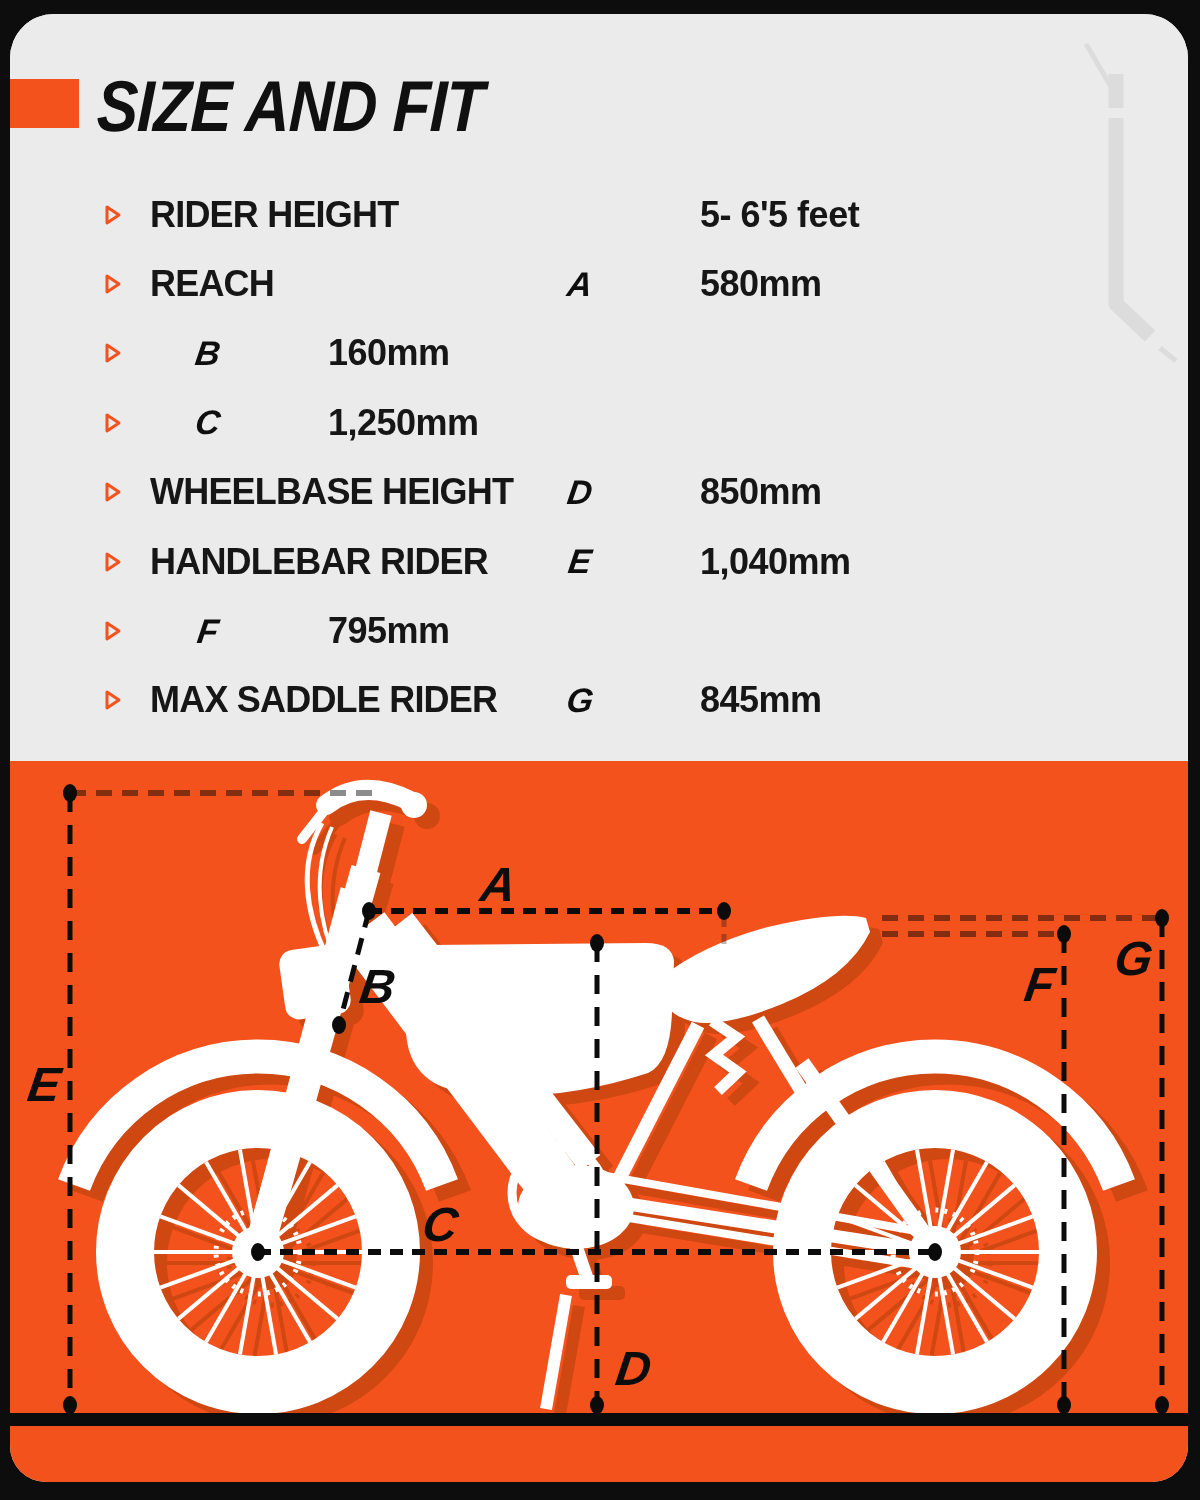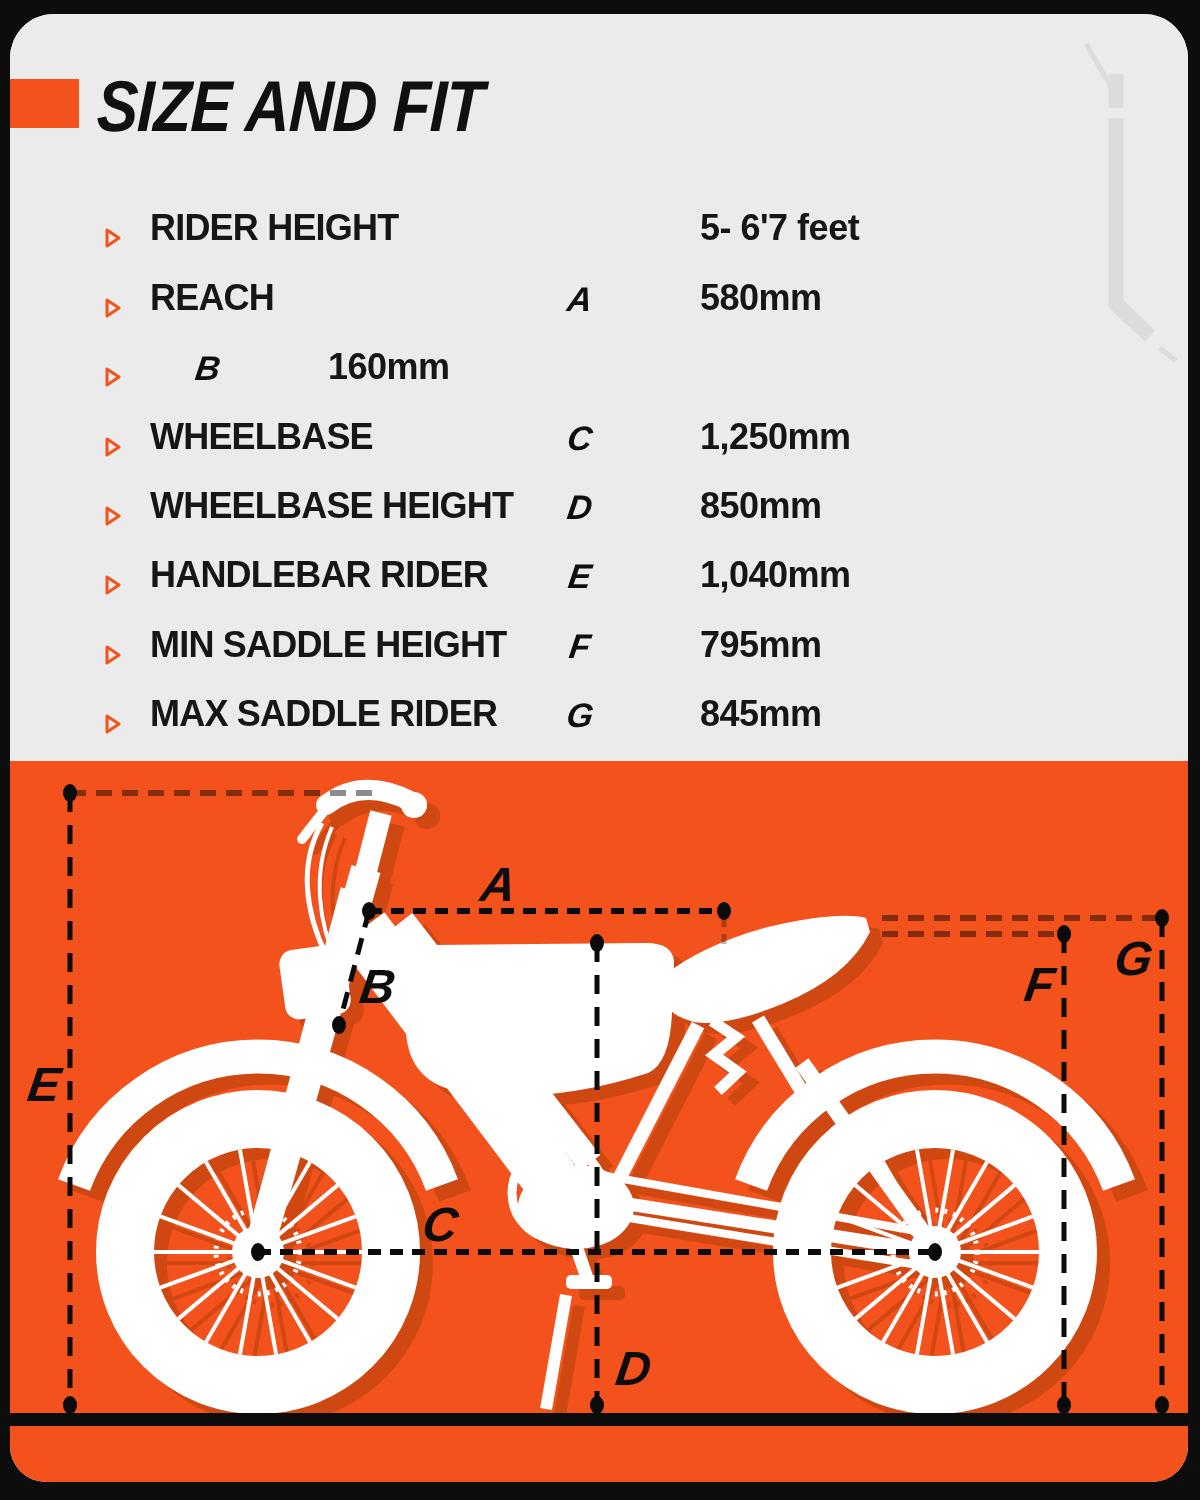--- a/index.html
+++ b/index.html
@@ -10,21 +10,21 @@
 
   
   .specs-panel{position:relative;height:747px;background:#ebebeb;}
   .deco-svg{position:absolute;inset:0;width:100%;height:100%;pointer-events:none;}
   .accent-block{position:absolute;left:0;top:65px;width:69px;height:49px;background:#f3521d;}
   .title{position:absolute;left:88px;top:56px;margin:0;font-size:72px;line-height:1.0;
          font-weight:bold;font-style:italic;color:#101010;letter-spacing:-1px;
          transform:scaleX(.86) skewX(-2deg);transform-origin:left top;white-space:nowrap;}
 
   .spec-list{position:absolute;left:92px;top:166px;width:800px;}
-  .spec-row{display:flex;align-items:flex-end;height:69.4px;}
+  .spec-row{display:flex;align-items:center;height:69.4px;}
   .bullet{flex:0 0 48px;display:flex;align-items:center;}
   .bullet svg{width:22px;height:22px;display:block;}
   .spec-label{flex:0 0 372px;font-size:36px;font-weight:700;letter-spacing:-0.8px;color:#161616;}
   .spec-letter{flex:0 0 116px;text-align:center;font-size:34px;font-weight:bold;font-style:italic;
                color:#0e0e0e;transform:skewX(-8deg);}
   .spec-value{margin-left:62px;font-size:36px;font-weight:600;letter-spacing:-0.5px;color:#161616;white-space:nowrap;}
 
   
   .diagram-panel{position:relative;height:652px;background:#f3521d;}
   .diagram-panel svg{position:absolute;inset:0;display:block;}
@@ -61,21 +61,21 @@
       <div class="spec-list">
 
         <div class="spec-row">
           <span class="bullet">
               <svg viewBox="0 0 22 22">
                 <path d="M5 3 L17 11 L5 19 Z" fill="none" stroke="#f3521d" stroke-width="3" stroke-linejoin="round"></path>
               </svg>
             </span>
           <span class="spec-label">RIDER HEIGHT</span>
           <span class="spec-letter"></span>
-          <span class="spec-value">5- 6'7 feet</span>
+          <span class="spec-value">5- 6'5 feet</span>
         </div>
 
         <div class="spec-row">
           <span class="bullet">
               <svg viewBox="0 0 22 22">
                 <path d="M5 3 L17 11 L5 19 Z" fill="none" stroke="#f3521d" stroke-width="3" stroke-linejoin="round"></path>
               </svg>
             </span>
           <span class="spec-label">REACH</span>
           <span class="spec-letter">A</span>
@@ -91,21 +91,20 @@
           <span class="spec-letter">B</span>
           <span class="spec-value">160mm</span>
         </div>
 
         <div class="spec-row">
           <span class="bullet">
               <svg viewBox="0 0 22 22">
                 <path d="M5 3 L17 11 L5 19 Z" fill="none" stroke="#f3521d" stroke-width="3" stroke-linejoin="round"></path>
               </svg>
             </span>
-          <span class="spec-label">WHEELBASE</span>
           <span class="spec-letter">C</span>
           <span class="spec-value">1,250mm</span>
         </div>
 
         <div class="spec-row">
           <span class="bullet">
               <svg viewBox="0 0 22 22">
                 <path d="M5 3 L17 11 L5 19 Z" fill="none" stroke="#f3521d" stroke-width="3" stroke-linejoin="round"></path>
               </svg>
             </span>
@@ -124,21 +123,20 @@
           <span class="spec-letter">E</span>
           <span class="spec-value">1,040mm</span>
         </div>
 
         <div class="spec-row">
           <span class="bullet">
               <svg viewBox="0 0 22 22">
                 <path d="M5 3 L17 11 L5 19 Z" fill="none" stroke="#f3521d" stroke-width="3" stroke-linejoin="round"></path>
               </svg>
             </span>
-          <span class="spec-label">MIN SADDLE HEIGHT</span>
           <span class="spec-letter">F</span>
           <span class="spec-value">795mm</span>
         </div>
 
         <div class="spec-row">
           <span class="bullet">
               <svg viewBox="0 0 22 22">
                 <path d="M5 3 L17 11 L5 19 Z" fill="none" stroke="#f3521d" stroke-width="3" stroke-linejoin="round"></path>
               </svg>
             </span>

